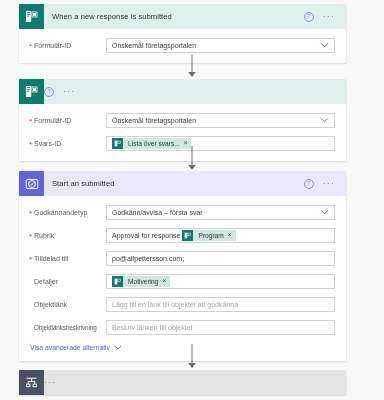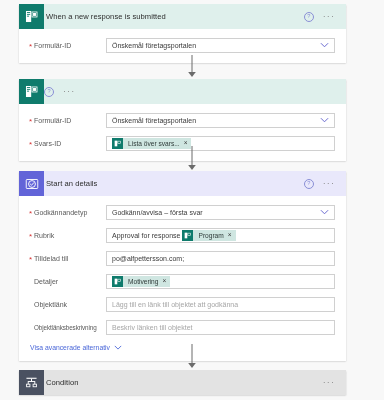--- a/index.html
+++ b/index.html
@@ -39,21 +39,21 @@
   .card-icon {
     width: 25px;
     height: 25px;
     flex: 0 0 25px;
     display: flex;
     align-items: center;
     justify-content: center;
   }
   .card-title {
     flex: 1 1 auto;
-    padding-left: 2px;
+    padding-left: 8px;
     font-size: 7.6px;
     color: #2d2d2d;
     letter-spacing: 0.05px;
     white-space: nowrap;
   }
   .header-actions {
     display: flex;
     align-items: center;
     gap: 9px;
     padding-right: 11px;
@@ -297,21 +297,21 @@
 
   <div class="card" style="top:171px;">
     <div class="card-header hdr-approval">
       <div class="card-icon">
         <svg class="svg-icon" width="14" height="14" viewBox="0 0 18 18" aria-hidden="true">
           <rect x="1.6" y="3.2" width="14.8" height="11.6" rx="1" fill="none" stroke="#ffffff" stroke-width="1.2"></rect>
           <circle cx="9" cy="9" r="4.4" fill="#6264d8" stroke="#ffffff" stroke-width="1.2"></circle>
           <path d="M6.9 9.1 L8.4 10.6 L11.2 7.4" fill="none" stroke="#ffffff" stroke-width="1.2" stroke-linecap="round" stroke-linejoin="round"></path>
         </svg>
       </div>
-      <div class="card-title">Start an details</div>
+      <div class="card-title">Start an submitted</div>
       <div class="header-actions">
         <div class="help-icon">?</div>
         <div class="ellipsis">···</div>
       </div>
     </div>
     <div class="card-body">
 
       <div class="row">
         <div class="row-label required">Godkännandetyp</div>
         <div class="field">
@@ -399,20 +399,19 @@
         <svg class="svg-icon" width="13" height="13" viewBox="0 0 18 18" aria-hidden="true">
           <rect x="2" y="2.4" width="14" height="1.5" fill="#ffffff"></rect>
           <rect x="8.3" y="3.9" width="1.4" height="3.4" fill="#ffffff"></rect>
           <rect x="3.8" y="7.0" width="10.4" height="1.3" fill="#ffffff"></rect>
           <rect x="3.8" y="8.3" width="1.3" height="3.0" fill="#ffffff"></rect>
           <rect x="12.9" y="8.3" width="1.3" height="3.0" fill="#ffffff"></rect>
           <rect x="2.2" y="11.3" width="4.6" height="3.6" fill="none" stroke="#ffffff" stroke-width="1.2"></rect>
           <rect x="11.2" y="11.3" width="4.6" height="3.6" fill="none" stroke="#ffffff" stroke-width="1.2"></rect>
         </svg>
       </div>
-      <div class="card-title">Condition</div>
       <div class="header-actions">
         <div class="ellipsis">···</div>
       </div>
     </div>
   </div>
 
 </div>
 
 </body></html>

